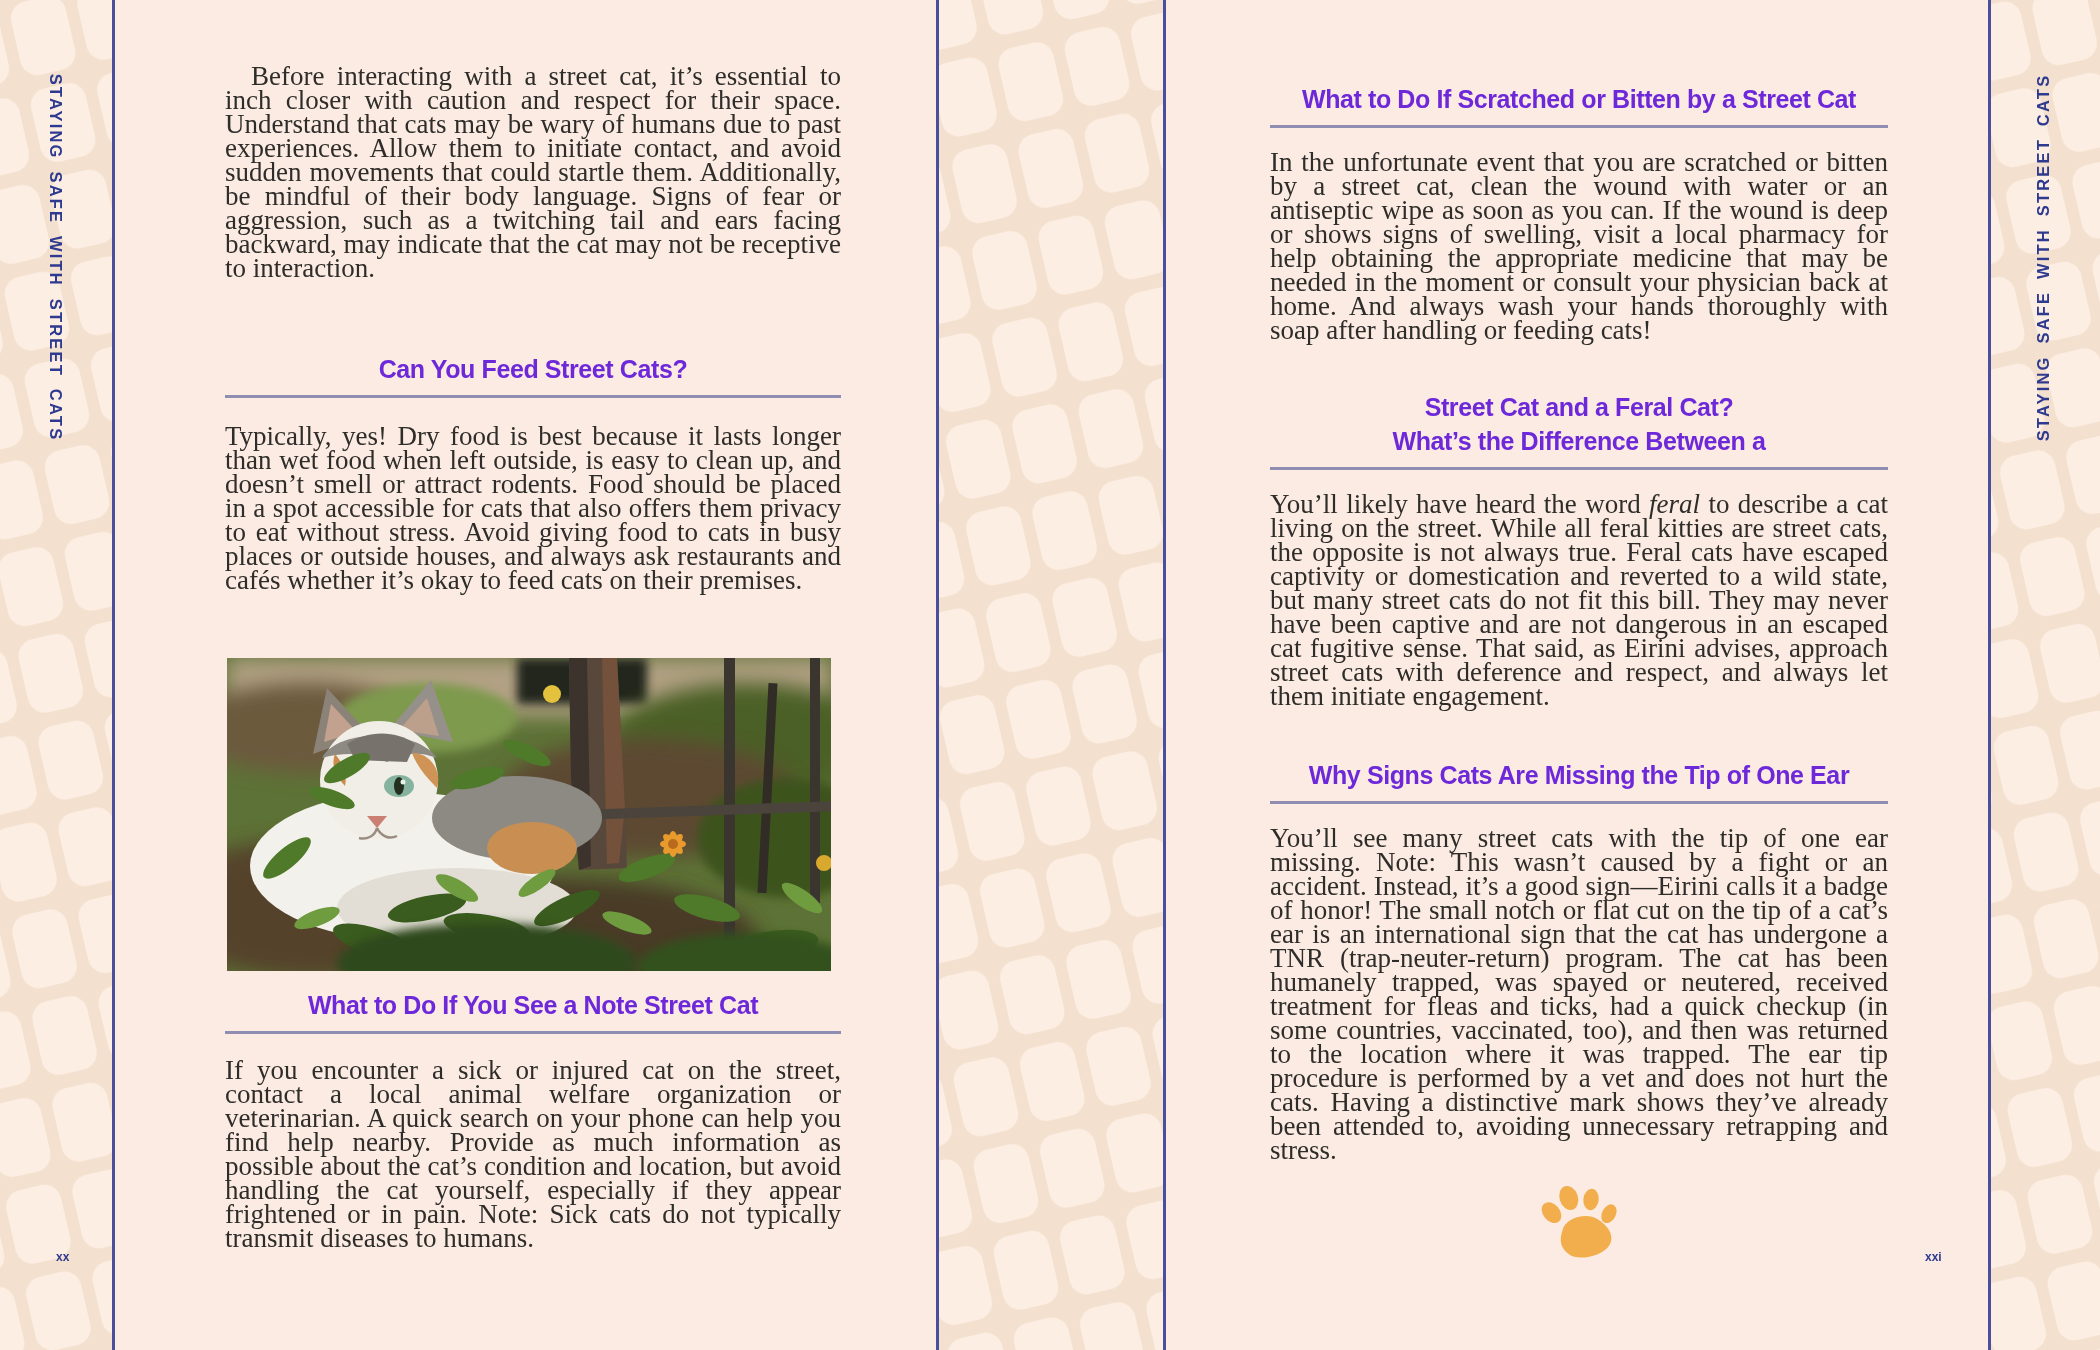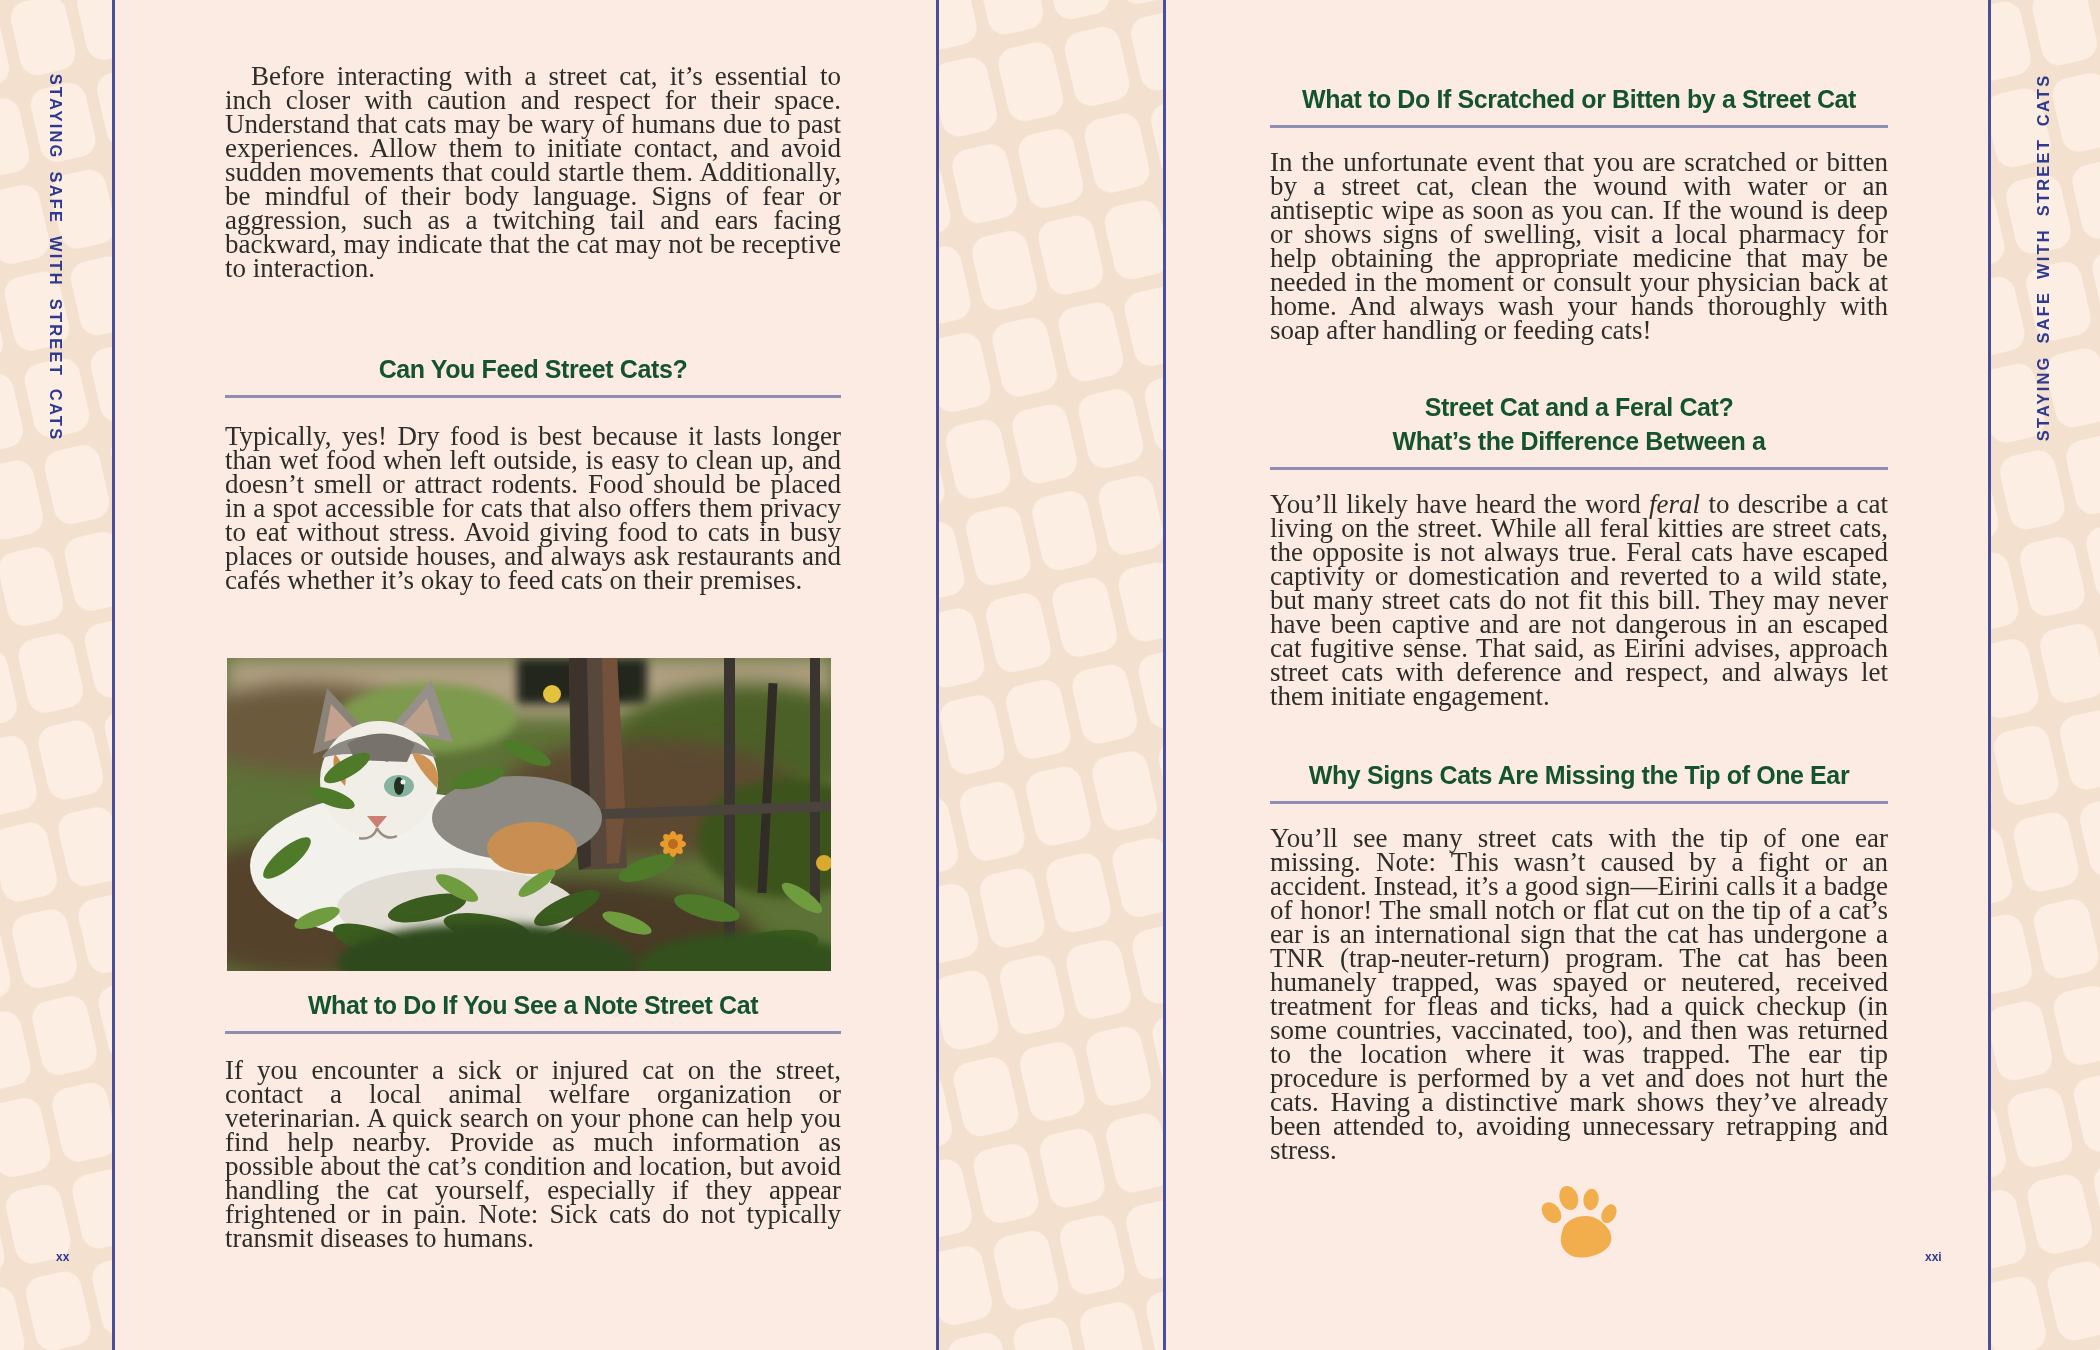--- a/index.html
+++ b/index.html
@@ -18,21 +18,21 @@
   .page-right{left:1163px;width:828px;}
   .col{position:absolute;box-sizing:border-box;}
   .body-text{
     font-size:27px;line-height:24px;color:#2f2d2a;
     text-align:justify;margin:0;
   }
   .indent-first{text-indent:26px;}
   .sec-heading{
     font-family:"Liberation Sans",sans-serif;font-weight:bold;
     font-size:25px;line-height:34px;letter-spacing:-0.4px;
-    color:#14532d;text-align:center;margin:0;white-space:nowrap;
+    color:#6d28d9;text-align:center;margin:0;white-space:nowrap;
   }
   .sec-heading.two-line{white-space:normal;}
   .sec-rule{height:2.5px;background:#8f8db2;border:0;margin:9px 0 0 0;}
   .ital{font-style:italic;}
   .sidebar-label-box{
     position:absolute;width:112px;height:315px;top:100px;
     display:flex;align-items:center;justify-content:center;
   }
   .sidebar-label-box.left{left:0;}
   .sidebar-label-box.right{left:1988px;}

